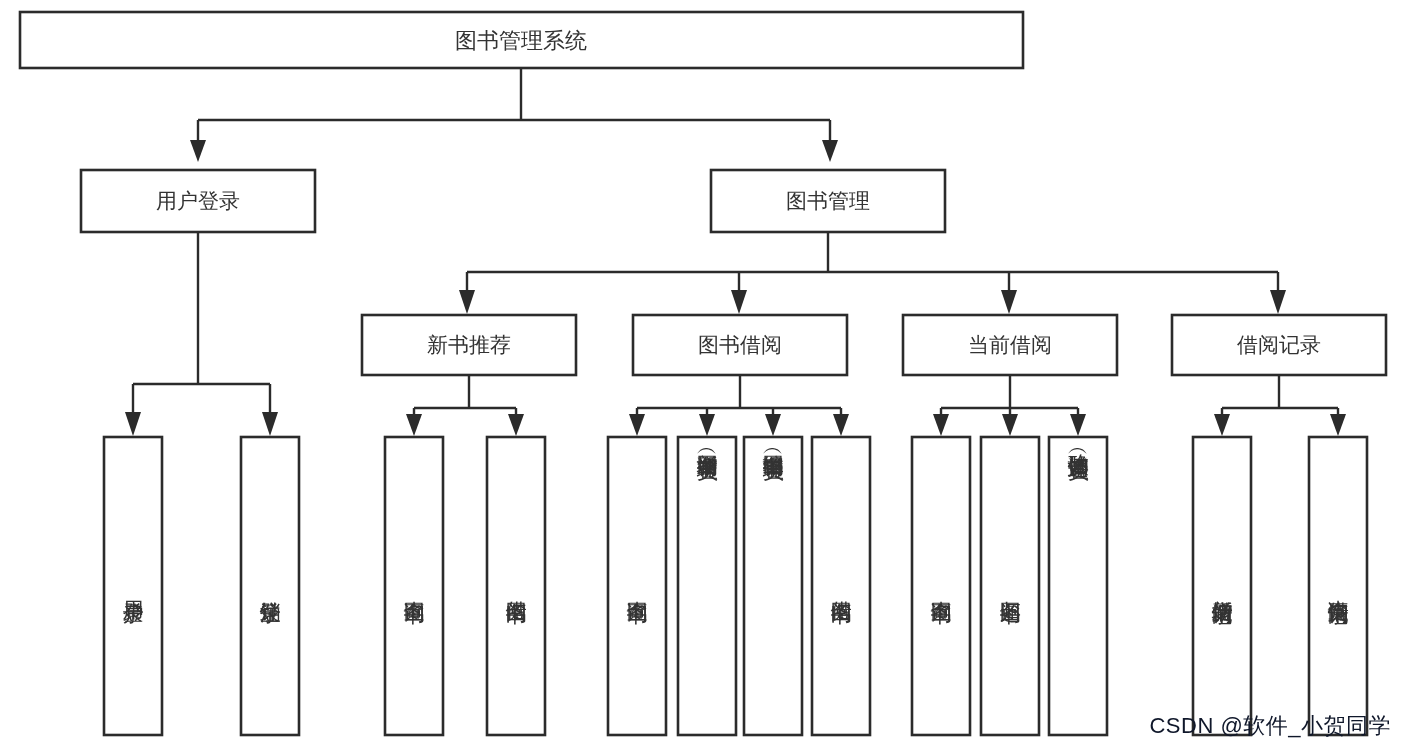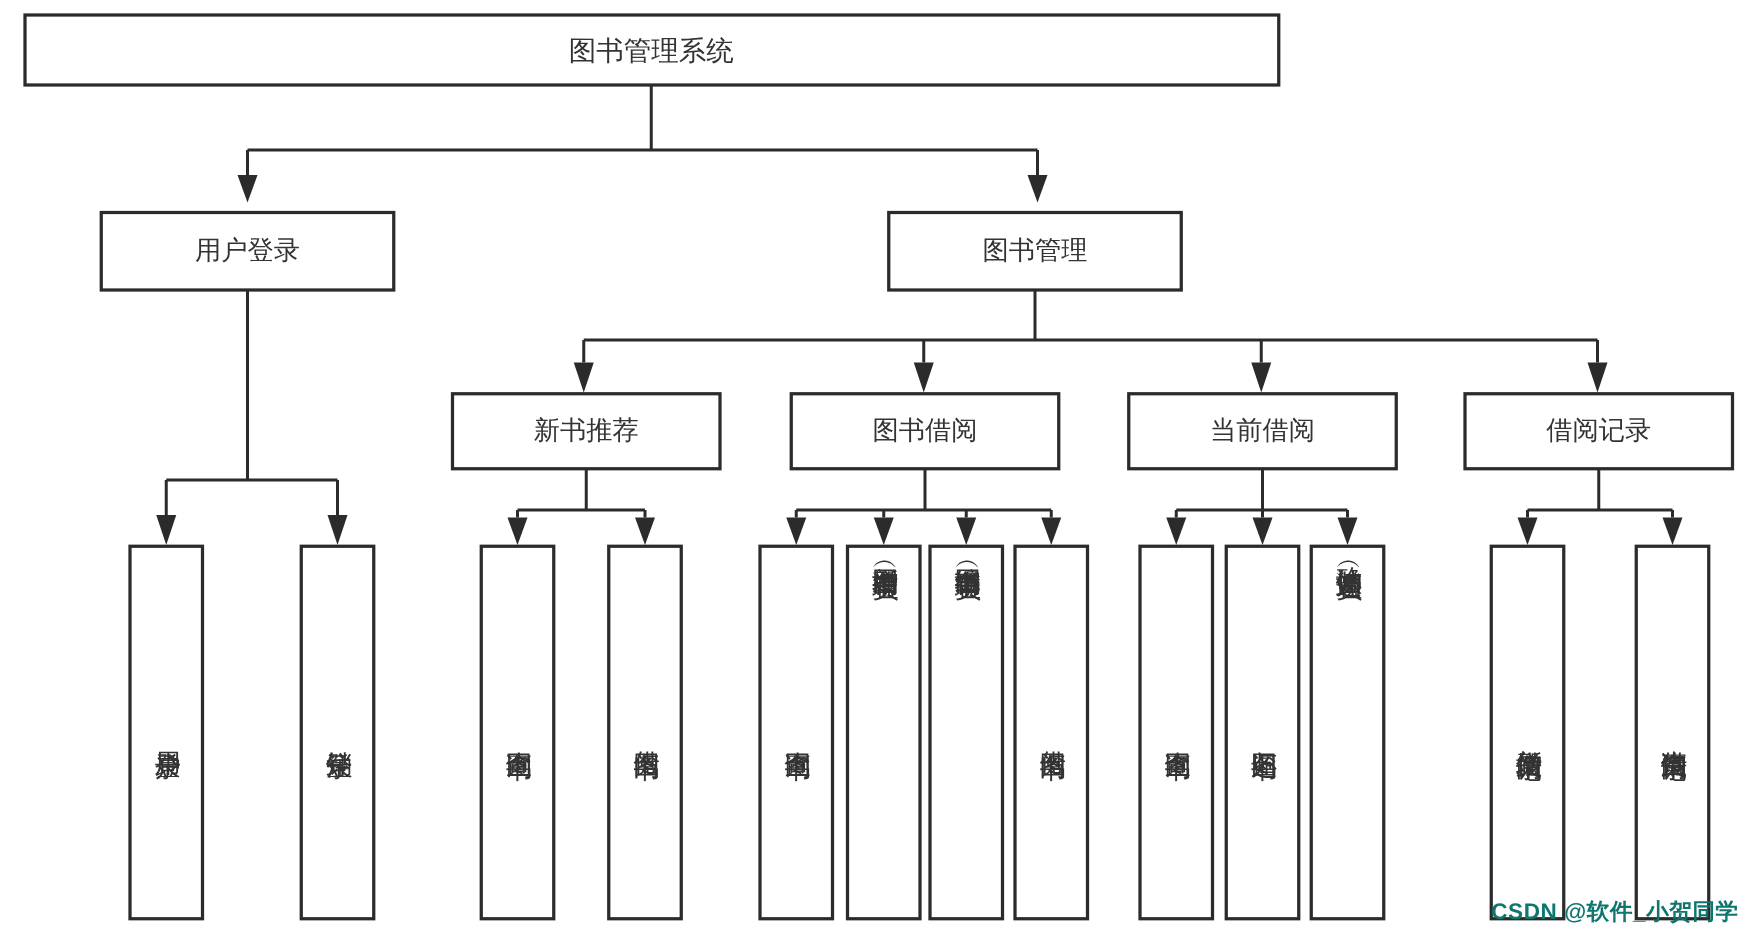--- a/index.html
+++ b/index.html
@@ -71,25 +71,24 @@
     color: #333333;
     letter-spacing: 1px;
     white-space: nowrap;
     text-align: center;
   }
   .watermark {
     position: absolute;
     right: 14px;
     bottom: 6px;
     font-family: "Liberation Sans", "DejaVu Sans", sans-serif;
-    font-size: 18px;
-    color: #0f766e;
+    font-size: 22px;
+    color: #0f172a;
     letter-spacing: 0.5px;
     white-space: nowrap;
-    font-weight: bold;
   }
 </style>
 </head>
 <body>
 
 <div id="diagram-root">
 
   <svg class="flow" viewBox="0 0 1405 747">
 
     <g>

